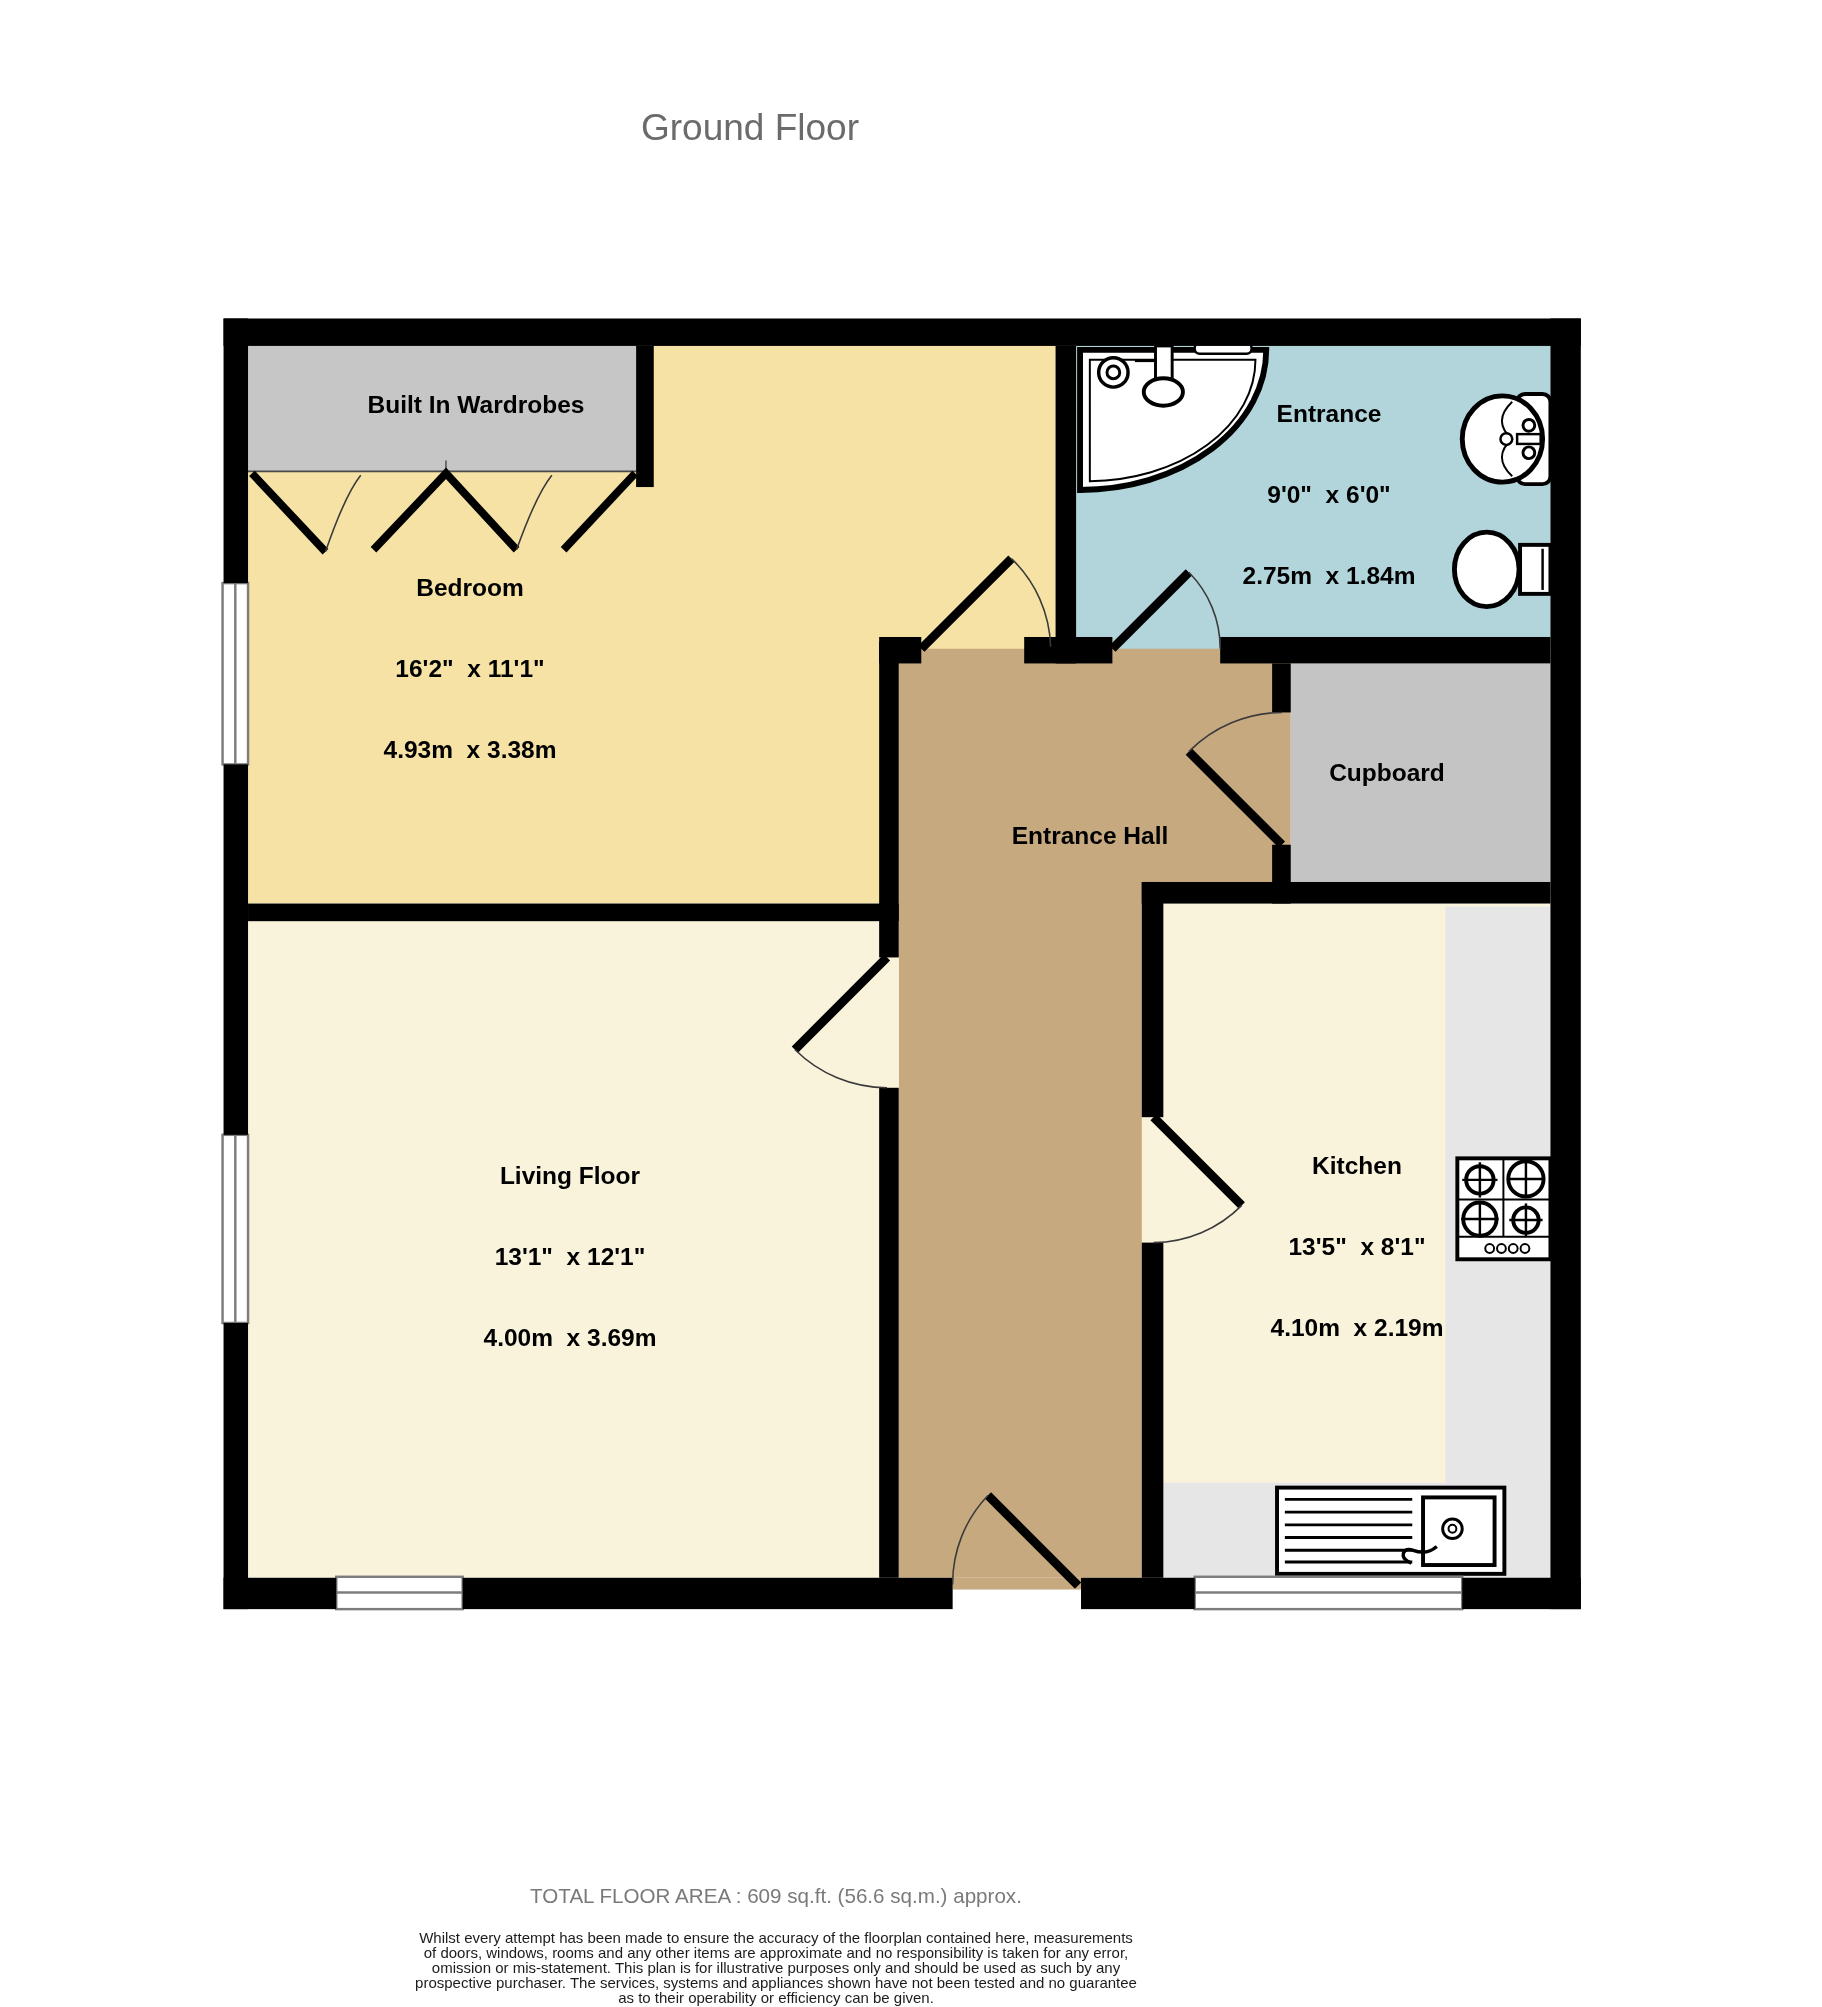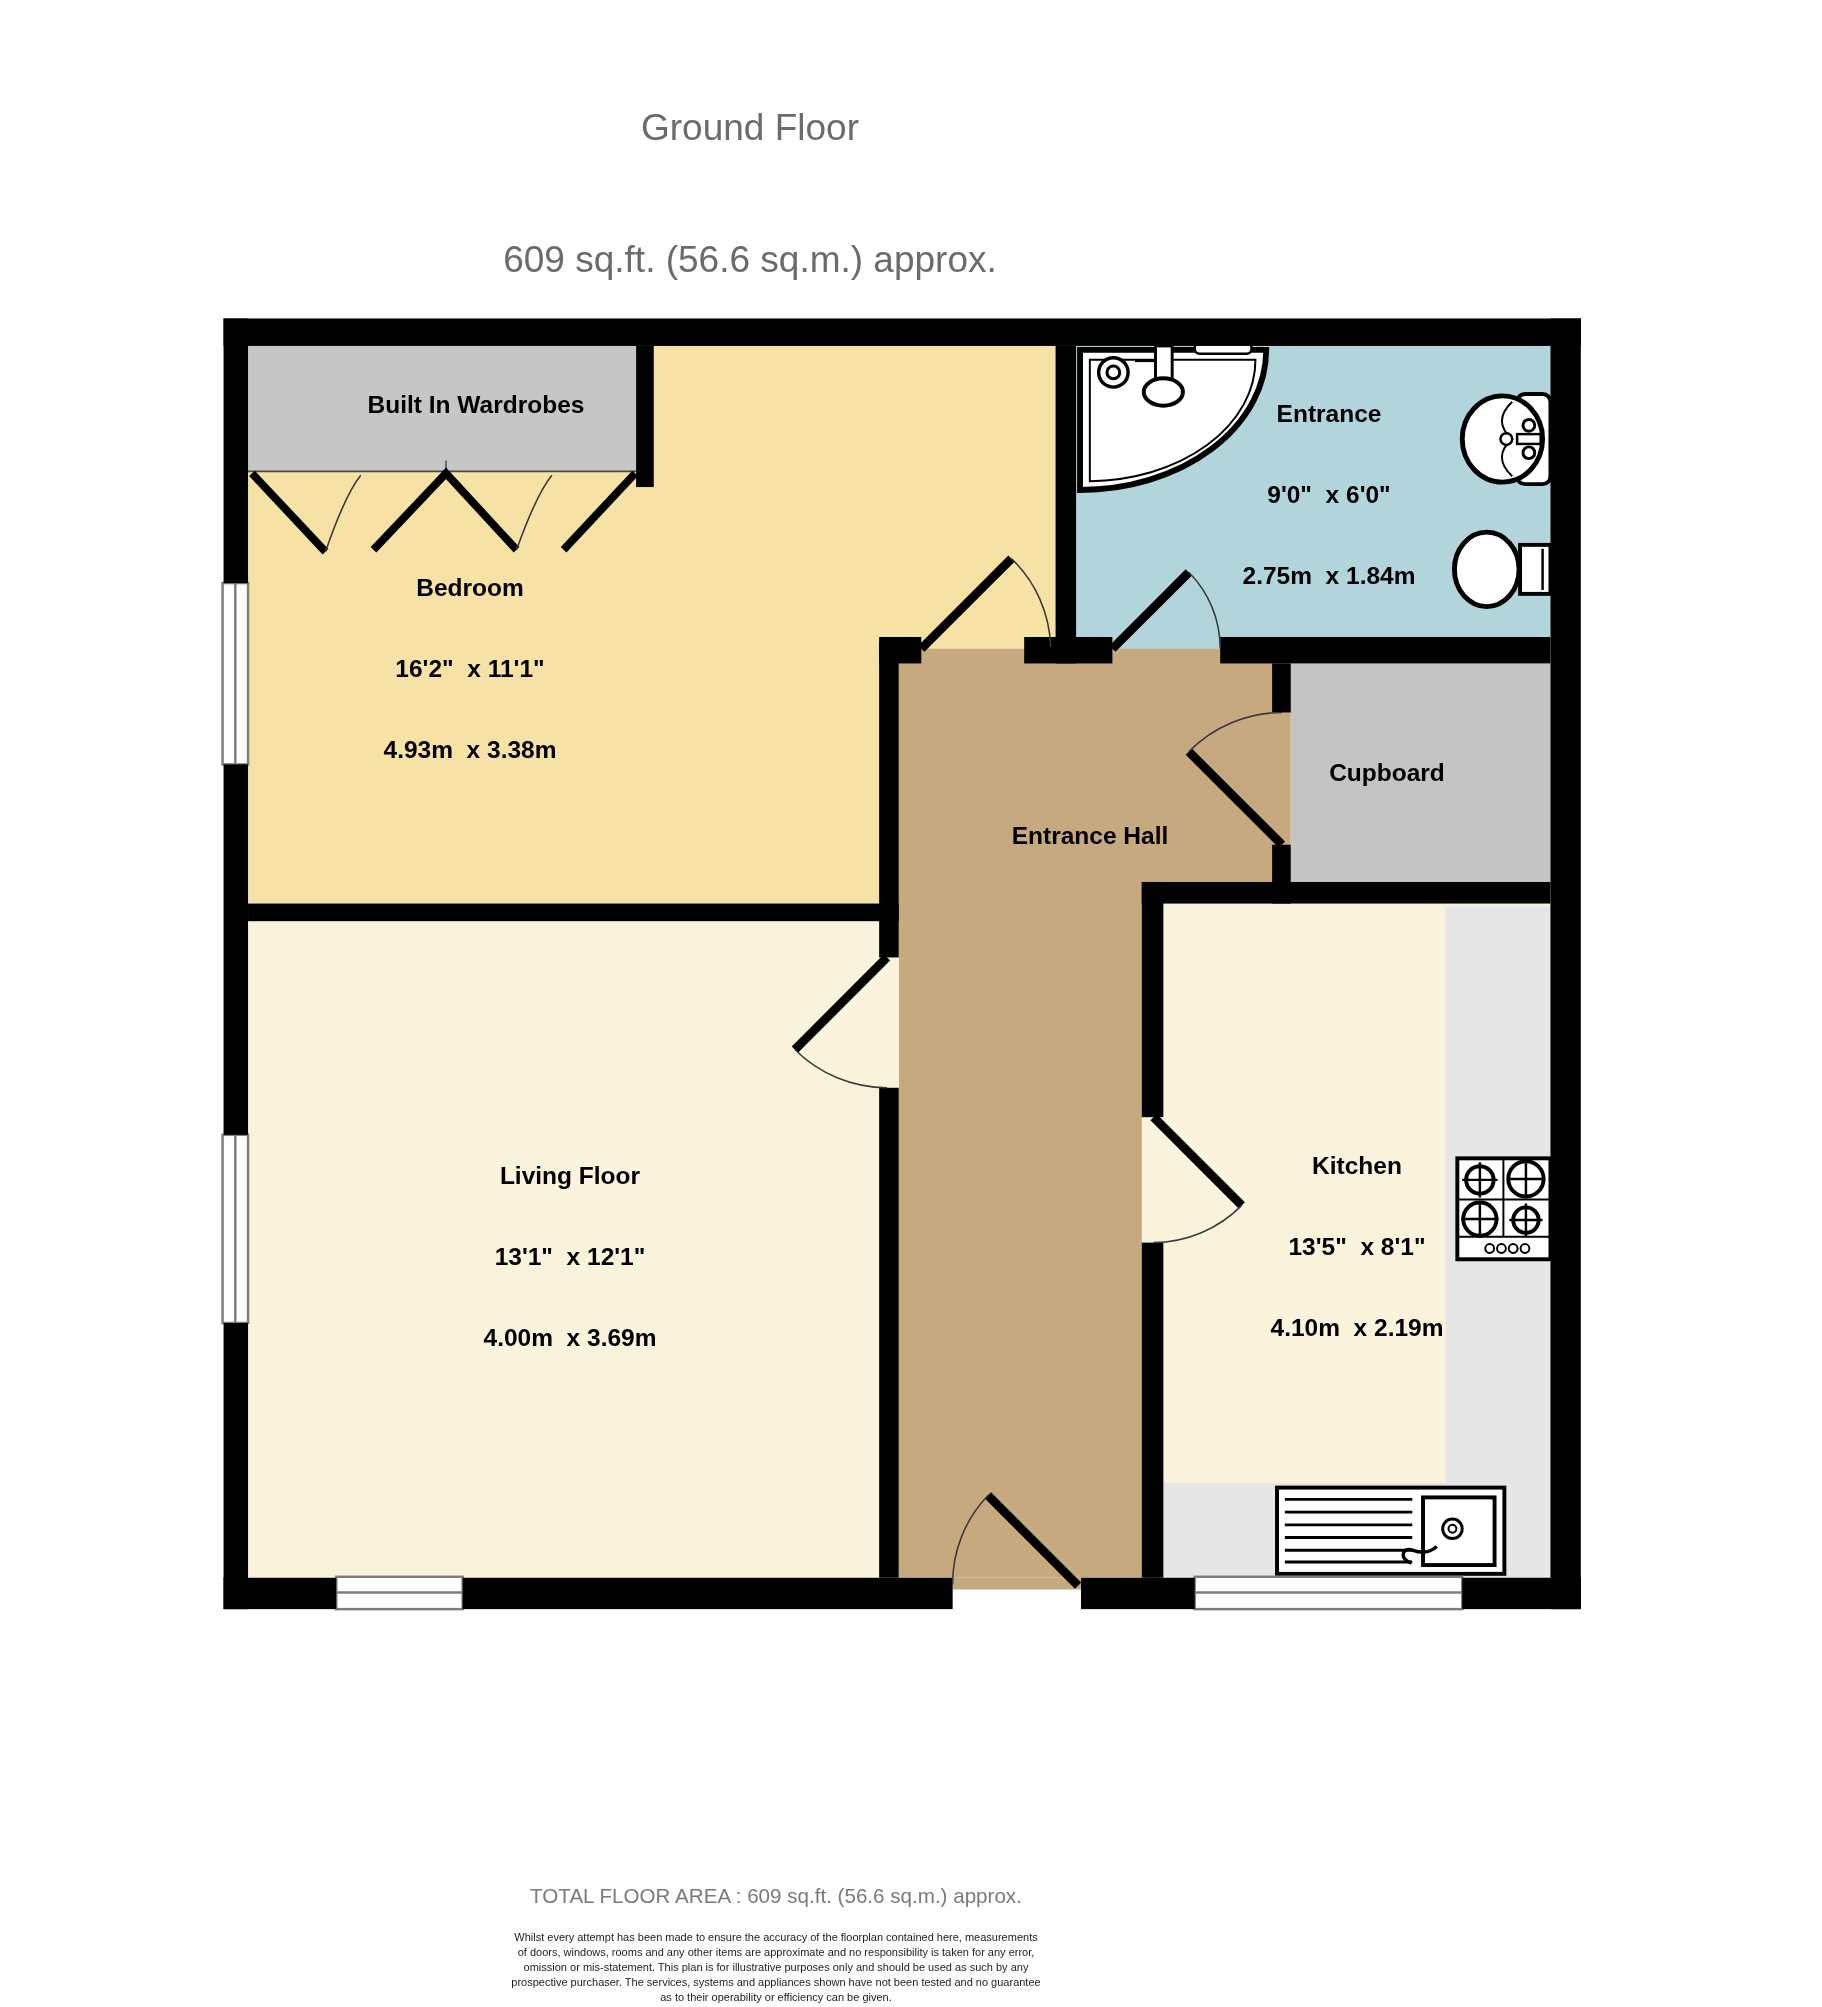--- a/index.html
+++ b/index.html
@@ -42,21 +42,21 @@
     width:1029px;
   }
   .footer-total{
     color:#7a7a7a;
     font-size:20.6px;
     margin-bottom:22px;
     white-space:pre;
   }
   .footer-disclaimer{
     color:#1c1c1c;
-    font-size:11px;
+    font-size:15px;
     line-height:15px;
     white-space:pre-line;
     margin-top:17px;
   }
   .footer-credit{
     color:#1c1c1c;
     font-size:13.2px;
     line-height:15px;
     white-space:pre;
   }
@@ -232,21 +232,20 @@
       </g>
       <g>
         <line x1="1100" y1="1618" x2="1008" y2="1526" stroke="#000000" stroke-width="9"></line>
         <path d="M1008,1526 A130,130 0 0 0 972,1617" fill="none" stroke="#3a3a3a" stroke-width="1.6"></path>
       </g>
     </g>
   </svg>
 
   <div class="title-block">
     <div>Ground Floor</div>
-    <div>609 sq.ft. (56.6 sq.m.) approx.</div>
   </div>
 
   <div class="room-label" style="left:440px;top:404px;margin-left:36px;">
     <div>Built In Wardrobes</div>
   </div>
 
   <div class="room-label" style="left:470px;top:668px;">
     <div>Bedroom</div>
     <div>16'2"  x 11'1"</div>
     <div>4.93m  x 3.38m</div>

